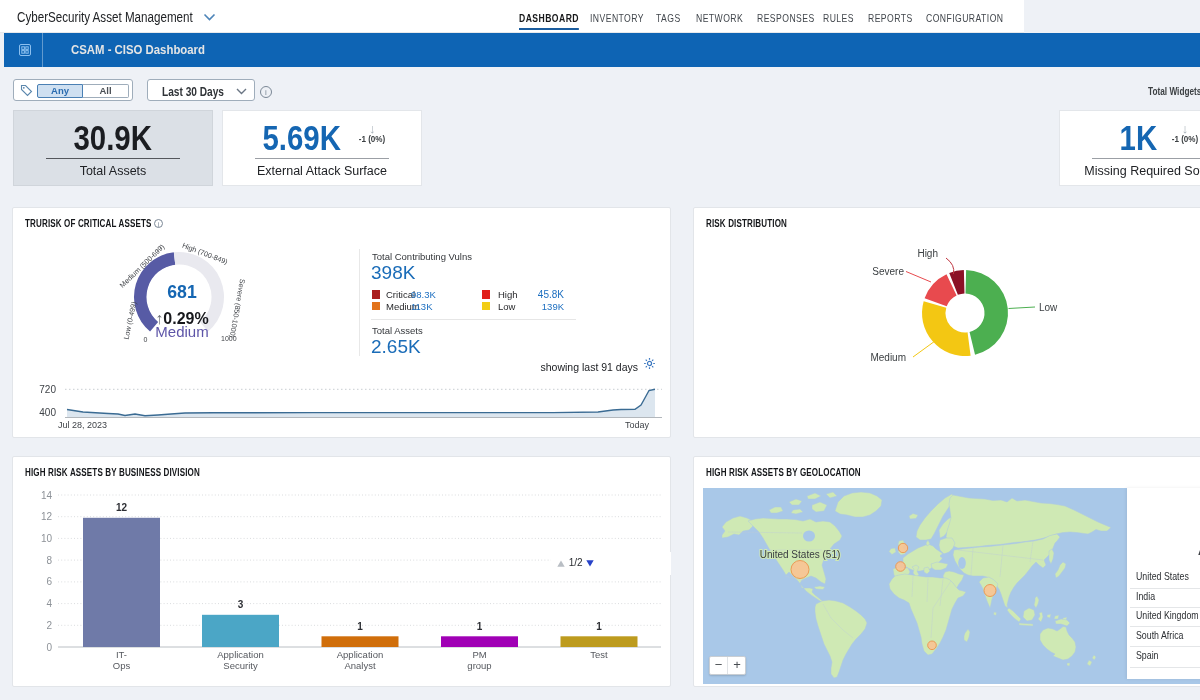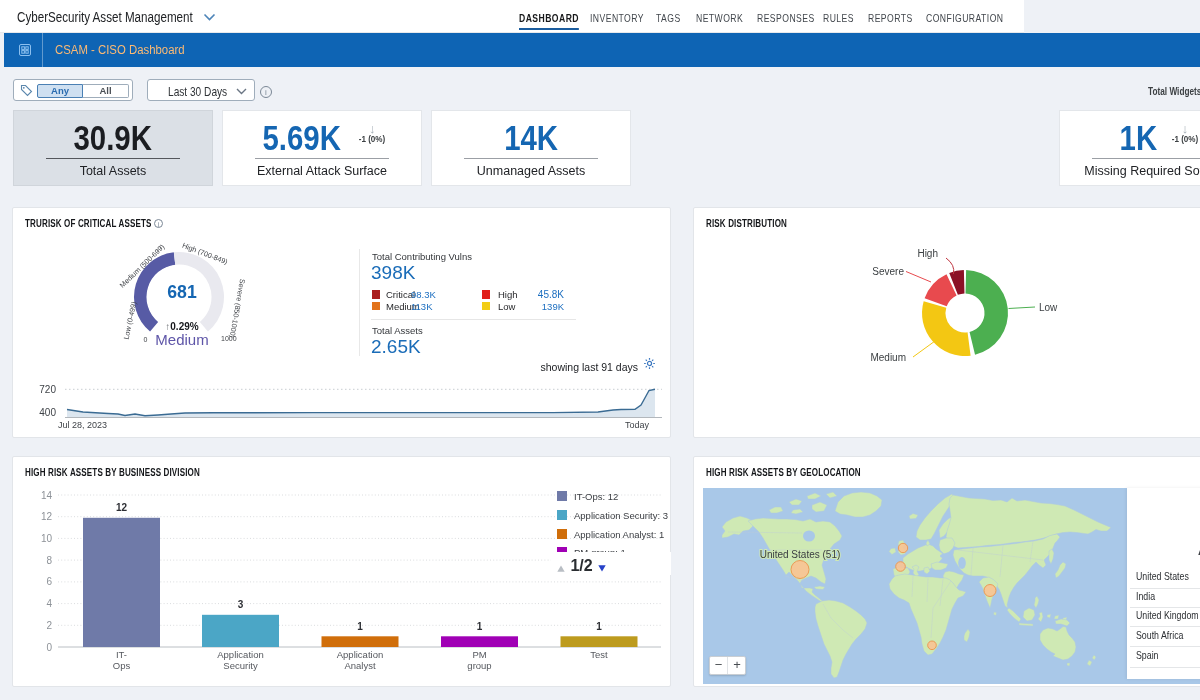--- a/index.html
+++ b/index.html
@@ -7,28 +7,28 @@
 .condensed{display:inline-block;transform:scaleX(.73);transform-origin:0 50%;white-space:nowrap}
 
 #topbar{position:absolute;left:0;top:0;width:1024px;height:33px;background:#fff;border-bottom:1px solid #e7e9ec}
 #brand{position:absolute;left:17px;top:8px;font-size:15.5px;color:#212326;transform:scaleX(.75);transform-origin:0 50%;white-space:nowrap}
 .nav{position:absolute;top:12px;font-size:10.5px;letter-spacing:.55px;color:#41464c;white-space:nowrap;transform:scaleX(.82);transform-origin:0 50%}
 .nav.on{font-weight:bold;color:#17181a}
 .nav.on::after{content:"";position:absolute;left:0;right:0;bottom:-6px;height:2.5px;background:#1a5c9e}
 
 #bluebar{position:absolute;left:4px;top:33px;width:1196px;height:34px;background:#0e64b4}
 #bluetile{position:absolute;left:0;top:0;width:39px;height:34px;border-right:1px solid rgba(255,255,255,.35)}
-#bluetitle{position:absolute;left:51px;top:10px;color:#fdba74;font-weight:normal;font-size:12.5px}
+#bluetitle{position:absolute;left:67px;top:10px;color:#e5e5e5;font-weight:bold;font-size:12.5px}
 
 .ctl{position:absolute;background:#fff;border:1px solid #9fadbb;border-radius:3px}
 #tagbox{left:13px;top:79px;width:120px;height:22px}
 #anybtn{position:absolute;left:23px;top:4px;width:46px;height:13.5px;background:#cfe0f1;border:1px solid #4a80b4;border-radius:2px 0 0 2px;color:#2a6cb0;font-weight:bold;font-size:9.5px;text-align:center;line-height:12px}
 #allbtn{position:absolute;left:69px;top:4px;width:46px;height:13.5px;background:#fff;border:1px solid #9fadbb;border-left:none;border-radius:0 2px 2px 0;color:#4a4f55;font-weight:bold;font-size:9.5px;text-align:center;line-height:12px}
 #datebox{left:147px;top:79px;width:108px;height:22px}
-#datetext{position:absolute;left:20px;top:3.5px;font-size:13px;font-weight:400;color:#2f3337}
+#datetext{position:absolute;left:14px;top:3.5px;font-size:13px;font-weight:700;color:#2f3337}
 #totwid{position:absolute;left:1148px;top:85px;font-size:11px;font-weight:bold;color:#3c4043}
 
 .card{position:absolute;top:110px;width:200px;height:76px;background:#fff;border:1px solid #e3e6ea;text-align:center}
 .card .val{margin-top:9px;font-size:35px;font-weight:bold;color:#1566b2;line-height:36px;display:inline-block;transform:scaleX(.84);white-space:nowrap}
 .card .rule{margin:2px auto 0;width:134px;height:1px;background:#9b9fa5}
 .card .lab{margin-top:5px;font-size:12.5px;color:#202226}
 .card.sel{background:#dbe0e6;border-color:#d0d5db}
 .card.sel .val{color:#1b1d21}
 .card.sel .rule{background:#54575c}
 .delta{display:inline-block;vertical-align:8px;margin-left:7px;text-align:center;width:34px}
@@ -86,21 +86,20 @@
       <span id="datetext"><span style="display:inline-block;transform:scaleX(.78);transform-origin:0 50%;white-space:nowrap">Last 30 Days</span></span>
 <svg class="abs" style="left:88px;top:8px" width="11" height="8">
         <path d="M1,1 L5.5,5.5 L10,1" fill="none" stroke="#6b7684" stroke-width="1.4"></path>
       </svg>
 </div>
 <div class="abs" style="left:260px;top:86px;width:12px;height:12px;border:1.2px solid #7b8896;border-radius:50%;color:#7b8896;font-size:8px;text-align:center;line-height:11px">i</div>
 <span id="totwid"><span style="display:inline-block;transform:scaleX(.75);transform-origin:0 50%;white-space:nowrap">Total Widgets: 24</span></span>
 
 <div class="card sel" style="left:13px"><div class="val">30.9K</div><div class="rule"></div><div class="lab">Total Assets</div></div>
 <div class="card" style="left:222px"><div class="val">5.69K</div><span class="delta"><div class="ar">↓</div><div class="tx">-1 (0%)</div></span><div class="rule"></div><div class="lab">External Attack Surface</div></div>
-<div class="card" style="left:431px"><div class="val">14K</div><div class="rule"></div><div class="lab">Unmanaged Assets</div></div>
 <div class="card" style="left:1059px"><div class="val">1K</div><span class="delta"><div class="ar">↓</div><div class="tx">-1 (0%)</div></span><div class="rule"></div><div class="lab">Missing Required Software</div></div>
 
 <div class="panel" id="pA">
 <div class="ptitle"><span class="condensed">TRURISK OF CRITICAL ASSETS</span></div>
 <div class="abs info" style="left:141px;top:11px">i</div>
 <svg class="abs" style="left:0;top:0" width="659" height="231" viewBox="0 0 659 231">
 <path d="M137.07,123.47 A45,45 0 0 1 160.83,44.30 L162.26,56.72 A32.5,32.5 0 0 0 145.11,113.90 Z" fill="#575ba5"></path>
 <path d="M160.83,44.30 A45,45 0 0 1 194.93,123.47 L186.89,113.90 A32.5,32.5 0 0 0 162.26,56.72 Z" fill="#e9e9ef"></path>
 <circle cx="166" cy="89" r="32" fill="#fff"></circle>
 <g font-size="7.2" fill="#3f4247">
@@ -120,21 +119,21 @@
           <text x="43" y="185" text-anchor="end">720</text>
           <text x="43" y="208" text-anchor="end">400</text>
         </g>
 <g font-size="9" fill="#3f4348">
           <text x="45" y="220">Jul 28, 2023</text>
           <text x="636" y="220" text-anchor="end">Today</text>
         </g>
 </svg>
 <div class="abs" style="left:109px;top:73px;width:120px;text-align:center">
 <div style="font-size:19px;font-weight:bold;color:#1566b2;transform:scaleX(.93);line-height:21px">681</div>
-<div style="font-size:10px;font-weight:bold;color:#17181c;margin-top:20px;line-height:10px"><span style="font-weight:normal;color:#6b6e73">↑</span>0.29%</div>
+<div style="font-size:16px;font-weight:bold;color:#17181c;margin-top:12px;line-height:10px"><span style="font-weight:normal;color:#6b6e73">↑</span>0.29%</div>
 <div style="font-size:15px;color:#5e55a8;margin-top:1px;line-height:13px">Medium</div>
 </div>
 <div class="abs" style="left:345.5px;top:41px;width:1px;height:107px;background:#e8e8e8"></div>
 <div class="abs" style="left:359px;top:43px;font-size:9.5px;color:#33363a">Total Contributing Vulns</div>
 <div class="abs" style="left:358px;top:53.5px;font-size:19px;color:#1a6cb8">398K</div>
 <span class="abs" style="left:358.5px;top:82px;width:8.5px;height:8.5px;background:#aa1e1e"></span>
 <span class="abs" style="left:358.5px;top:93.5px;width:8.5px;height:8.5px;background:#e2731c"></span>
 <span class="abs" style="left:468.5px;top:82px;width:8.5px;height:8.5px;background:#e01f1a"></span>
 <span class="abs" style="left:468.5px;top:93.5px;width:8.5px;height:8.5px;background:#f2cd16"></span>
 <div class="abs" style="left:373px;top:81px;font-size:9.5px;color:#28292c">Critical</div>
@@ -213,28 +212,22 @@
           <text x="108.5" y="212">Ops</text>
 <text x="227.5" y="201">Application</text>
           <text x="227.5" y="212">Security</text>
 <text x="347" y="201">Application</text>
           <text x="347" y="212">Analyst</text>
 <text x="466.5" y="201">PM</text>
           <text x="466.5" y="212">group</text>
 <text x="586" y="201">Test</text>
 </g>
 </svg>
-<div class="abs" style="left:544px;top:34px;font-size:9.5px;color:#3a3d42;white-space:nowrap">
-<div style="position:relative;height:19px"><span class="abs" style="left:0;top:0px;width:10px;height:10px;background:#6f7aa8"></span><span style="display:inline-block;margin-left:17px;margin-top:0px">IT-Ops: 12</span></div>
-<div style="position:relative;height:19px"><span class="abs" style="left:0;top:0px;width:10px;height:10px;background:#4ba6c6"></span><span style="display:inline-block;margin-left:17px">Application Security: 3</span></div>
-<div style="position:relative;height:18px"><span class="abs" style="left:0;top:0px;width:10px;height:10px;background:#d06e0a"></span><span style="display:inline-block;margin-left:17px">Application Analyst: 1</span></div>
-<div style="position:relative;height:12px"><span class="abs" style="left:0;top:0px;width:10px;height:10px;background:#a000b5"></span><span style="display:inline-block;margin-left:17px">PM group: 1</span></div>
-</div>
 <div class="abs" style="left:538px;top:95px;width:120px;height:23px;background:#fff"></div>
-<div class="abs" style="left:544px;top:101px;font-size:16px;font-weight:bold;color:#2a2d31">
+<div class="abs" style="left:544px;top:101px;font-size:10px;font-weight:normal;color:#2a2d31">
 <svg width="8" height="7" style="vertical-align:0">
           <path d="M4,0.5 L7.7,6.7 L0.3,6.7 Z" fill="#b9bec4"></path>
         </svg>
 <span style="margin:0 1px;position:relative;top:-1px">1/2</span>
 <svg width="8" height="7" style="vertical-align:0">
           <path d="M4,6.5 L7.7,0.3 L0.3,0.3 Z" fill="#2742c8"></path>
         </svg>
 </div>
 </div>
 <div class="panel" id="pD">

